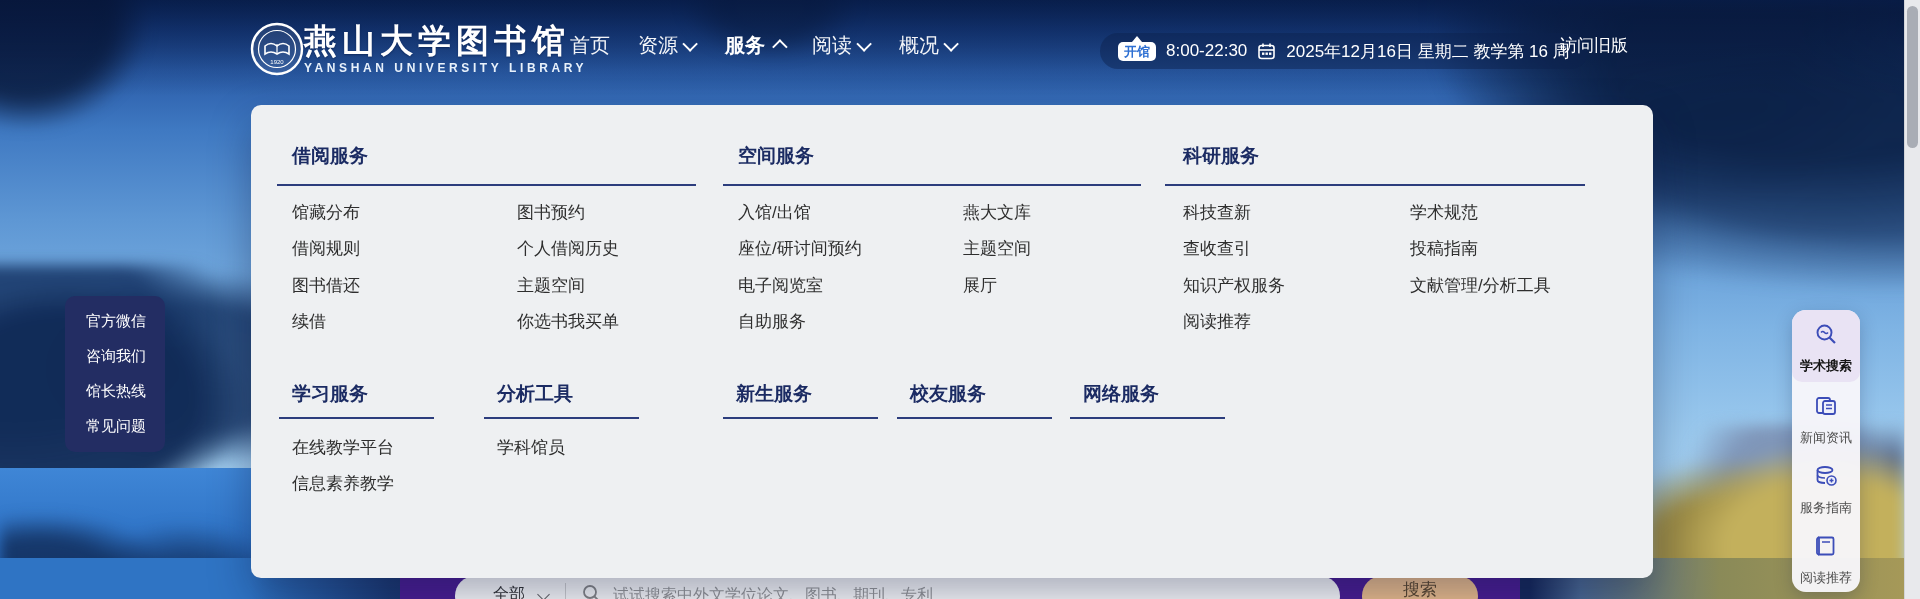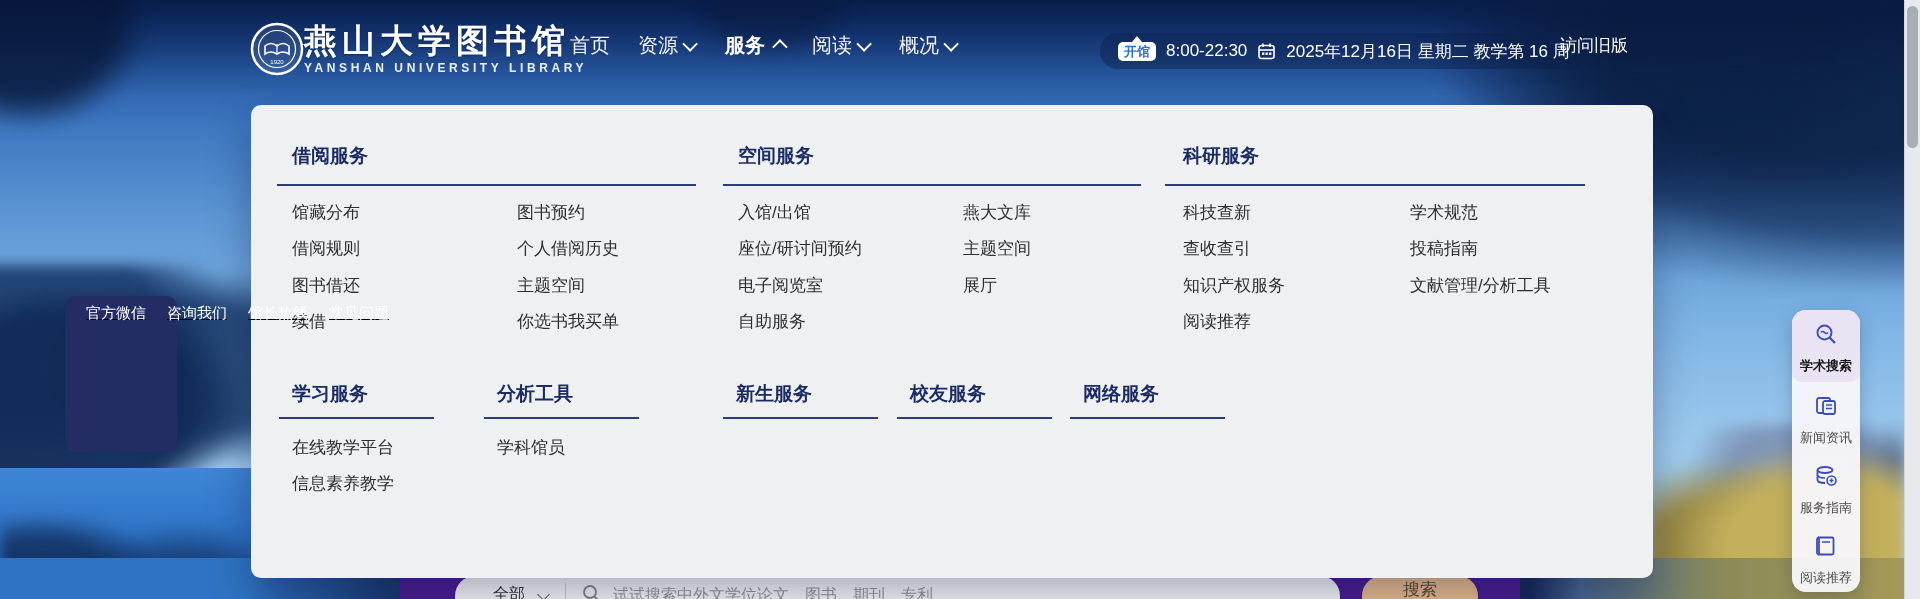--- a/index.html
+++ b/index.html
@@ -60,22 +60,22 @@
   .open-badge{position:relative;background:#fff;color:#2d6fd2;font-size:13px;font-weight:bold;border-radius:5px;padding:2px 6px;line-height:15px;}
   .open-badge::before{content:"";position:absolute;left:50%;top:-6px;margin-left:-5px;border:5px solid transparent;border-bottom:6px solid #fff;border-top:none;}
   .old-link{left:1560px;top:0;height:90px;display:flex;align-items:center;color:#fff;font-size:17px;cursor:pointer;}
   
   .mm{left:251px;top:105px;width:1402px;height:473px;background:#eef0f2;border-radius:10px;z-index:5;
       box-shadow:0 18px 40px rgba(10,20,60,.35);overflow:hidden;}
   .mm h3{position:absolute;margin:0;font-size:19px;font-weight:bold;color:#1b2b63;white-space:nowrap;}
   .uline{position:absolute;height:2px;background:#2c3d7d;}
   .lnk{position:absolute;font-size:17px;color:#2e2e2e;white-space:nowrap;cursor:pointer;}
   
-  .quickbar{left:65px;top:296px;width:112px;height:156px;background:#232d63;border-radius:10px;z-index:7;
-    display:flex;flex-direction:row;justify-content:space-around;padding:8px 0;box-sizing:border-box;text-decoration:underline;}
+  .quickbar{left:65px;top:296px;width:100px;height:156px;background:#232d63;border-radius:10px;z-index:7;
+    display:flex;flex-direction:column;justify-content:space-around;padding:8px 0;box-sizing:border-box;}
   .qb-item{color:#fff;font-size:15px;padding-left:21px;cursor:pointer;white-space:nowrap;}
   
   .toolbar{left:1792px;top:310px;width:68px;height:282px;background:rgba(247,246,250,.96);border-radius:14px;z-index:7;
     box-shadow:0 6px 18px rgba(20,30,70,.25);}
   .tb-item{position:absolute;left:0;width:68px;text-align:center;cursor:pointer;}
   .tb-item .tb-label{display:block;font-size:13px;color:#4c4c4c;margin-top:7px;}
   .tb-item.active{background:#e9e3f4;border-radius:14px 14px 10px 10px;}
   .tb-item.active .tb-label{font-weight:bold;color:#141414;}
   .tb-icon{display:inline-block;margin-top:12px;}
   

